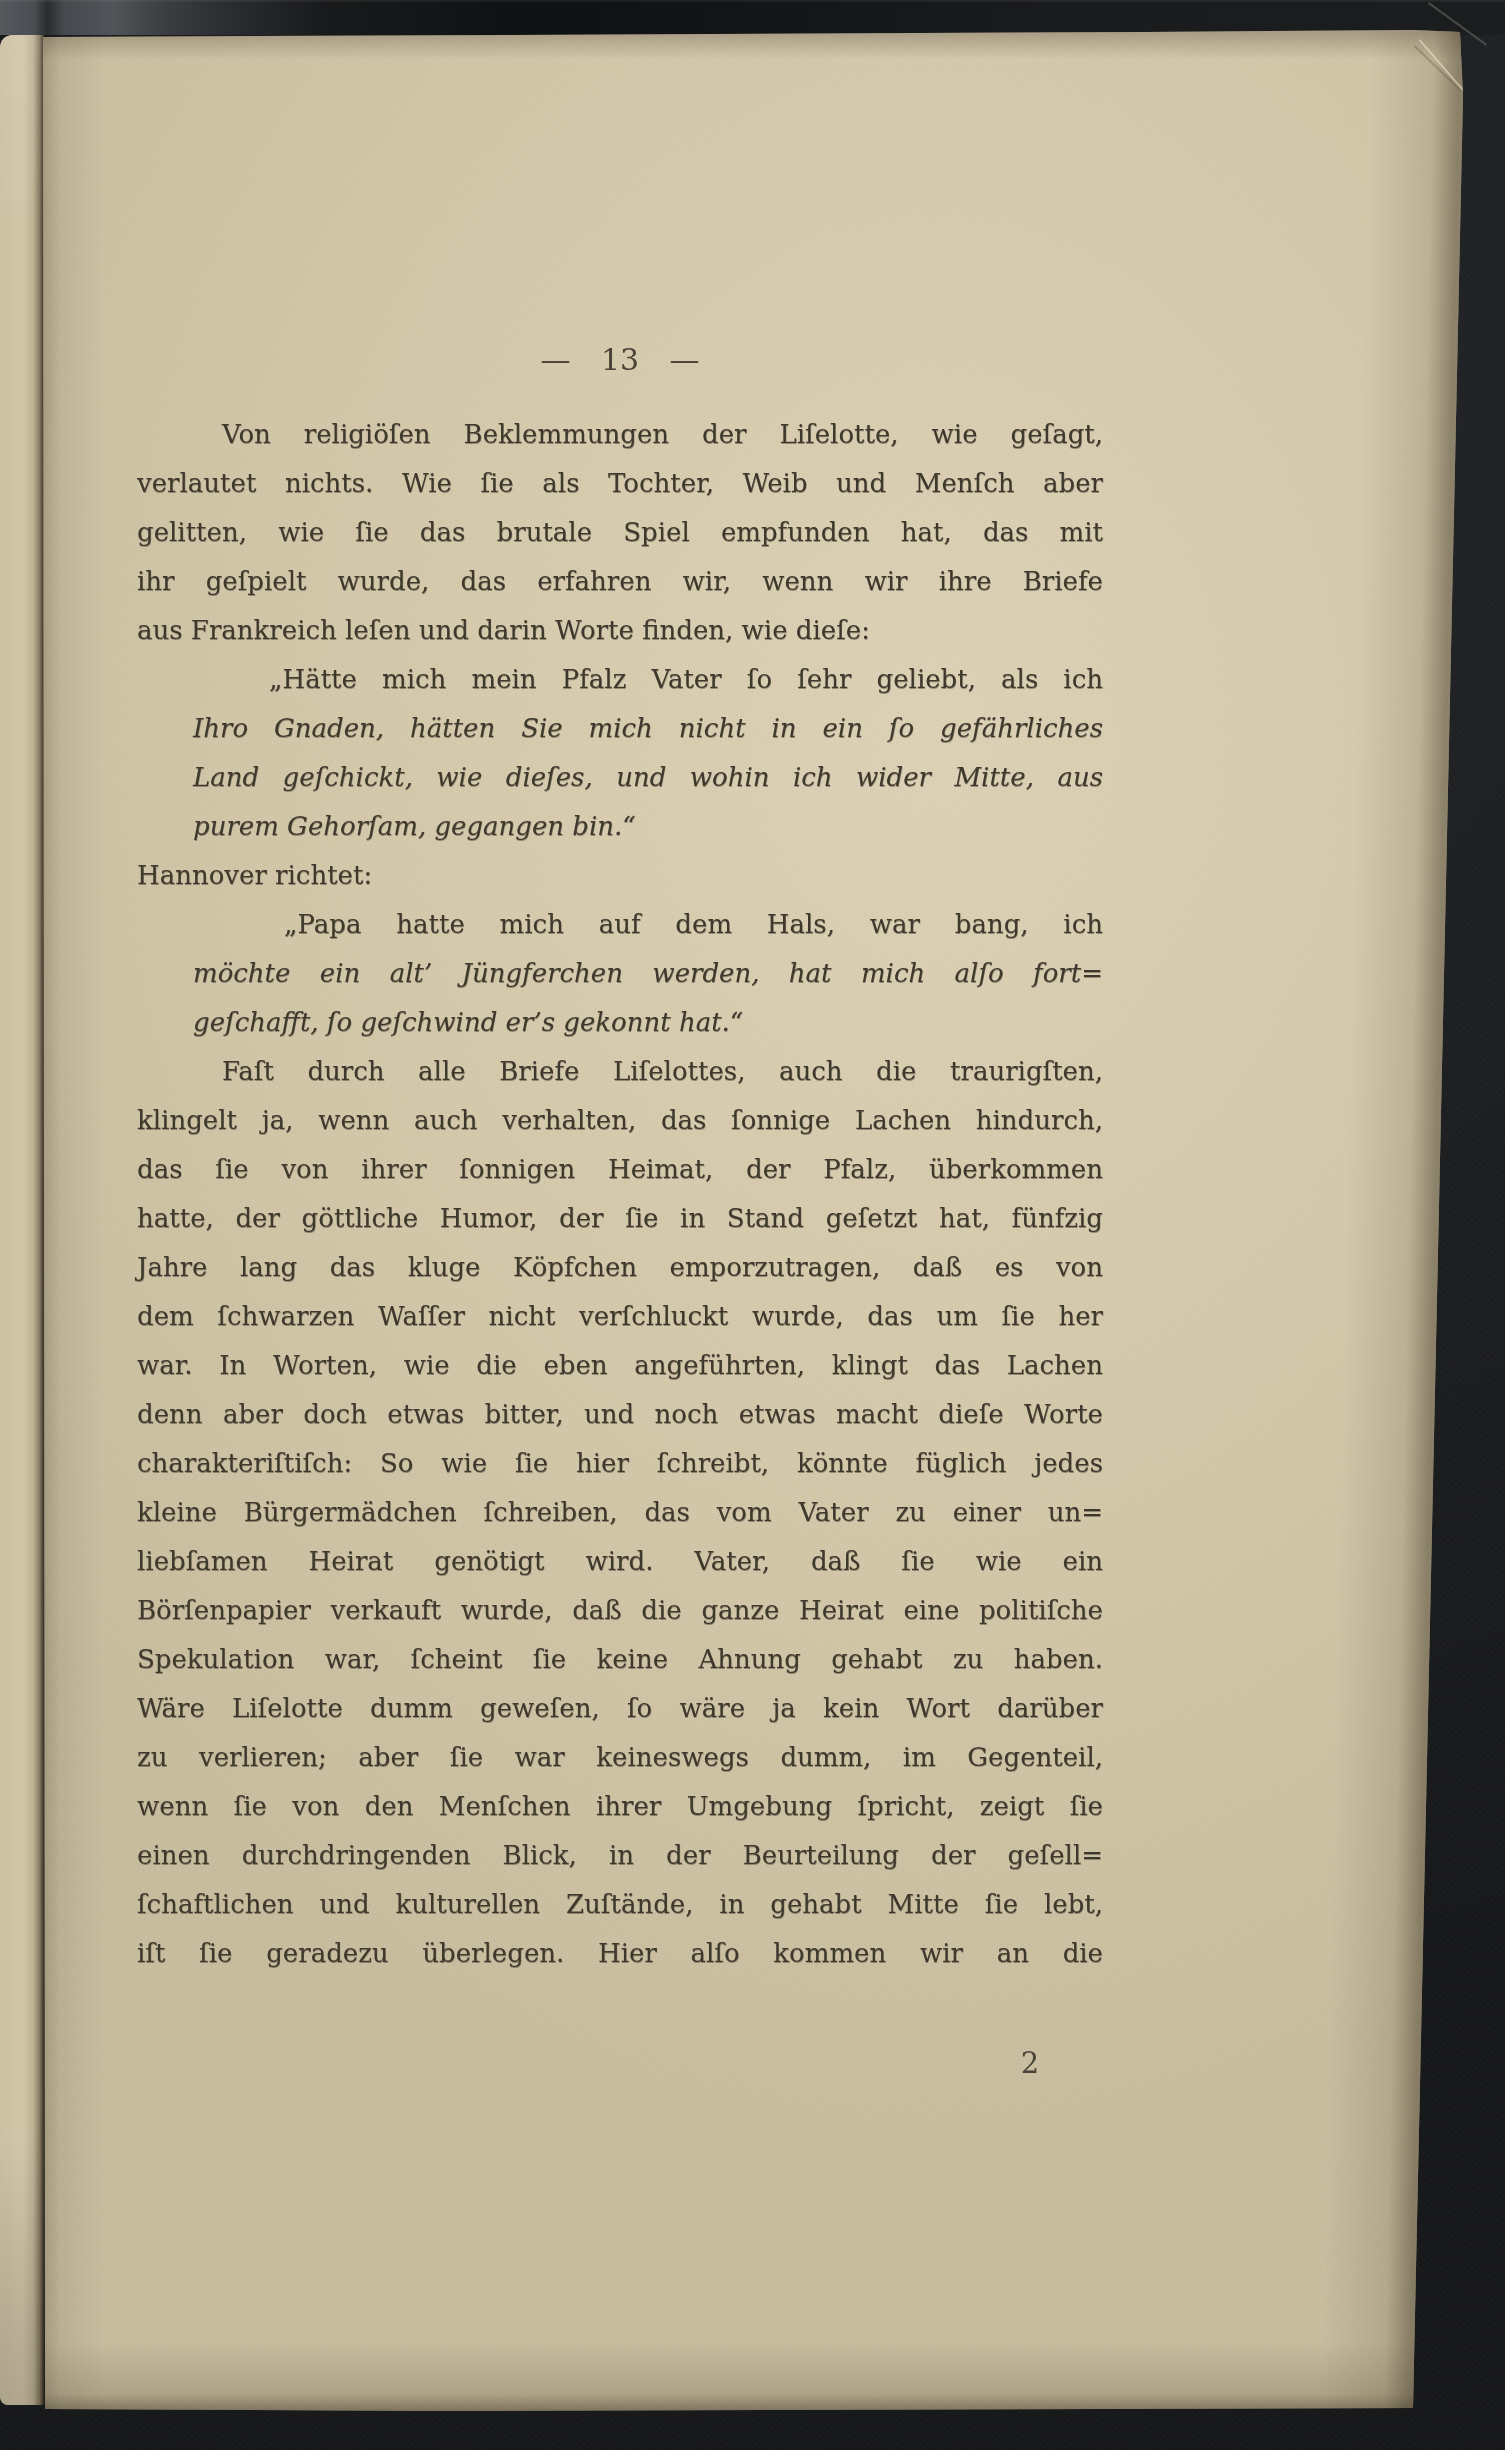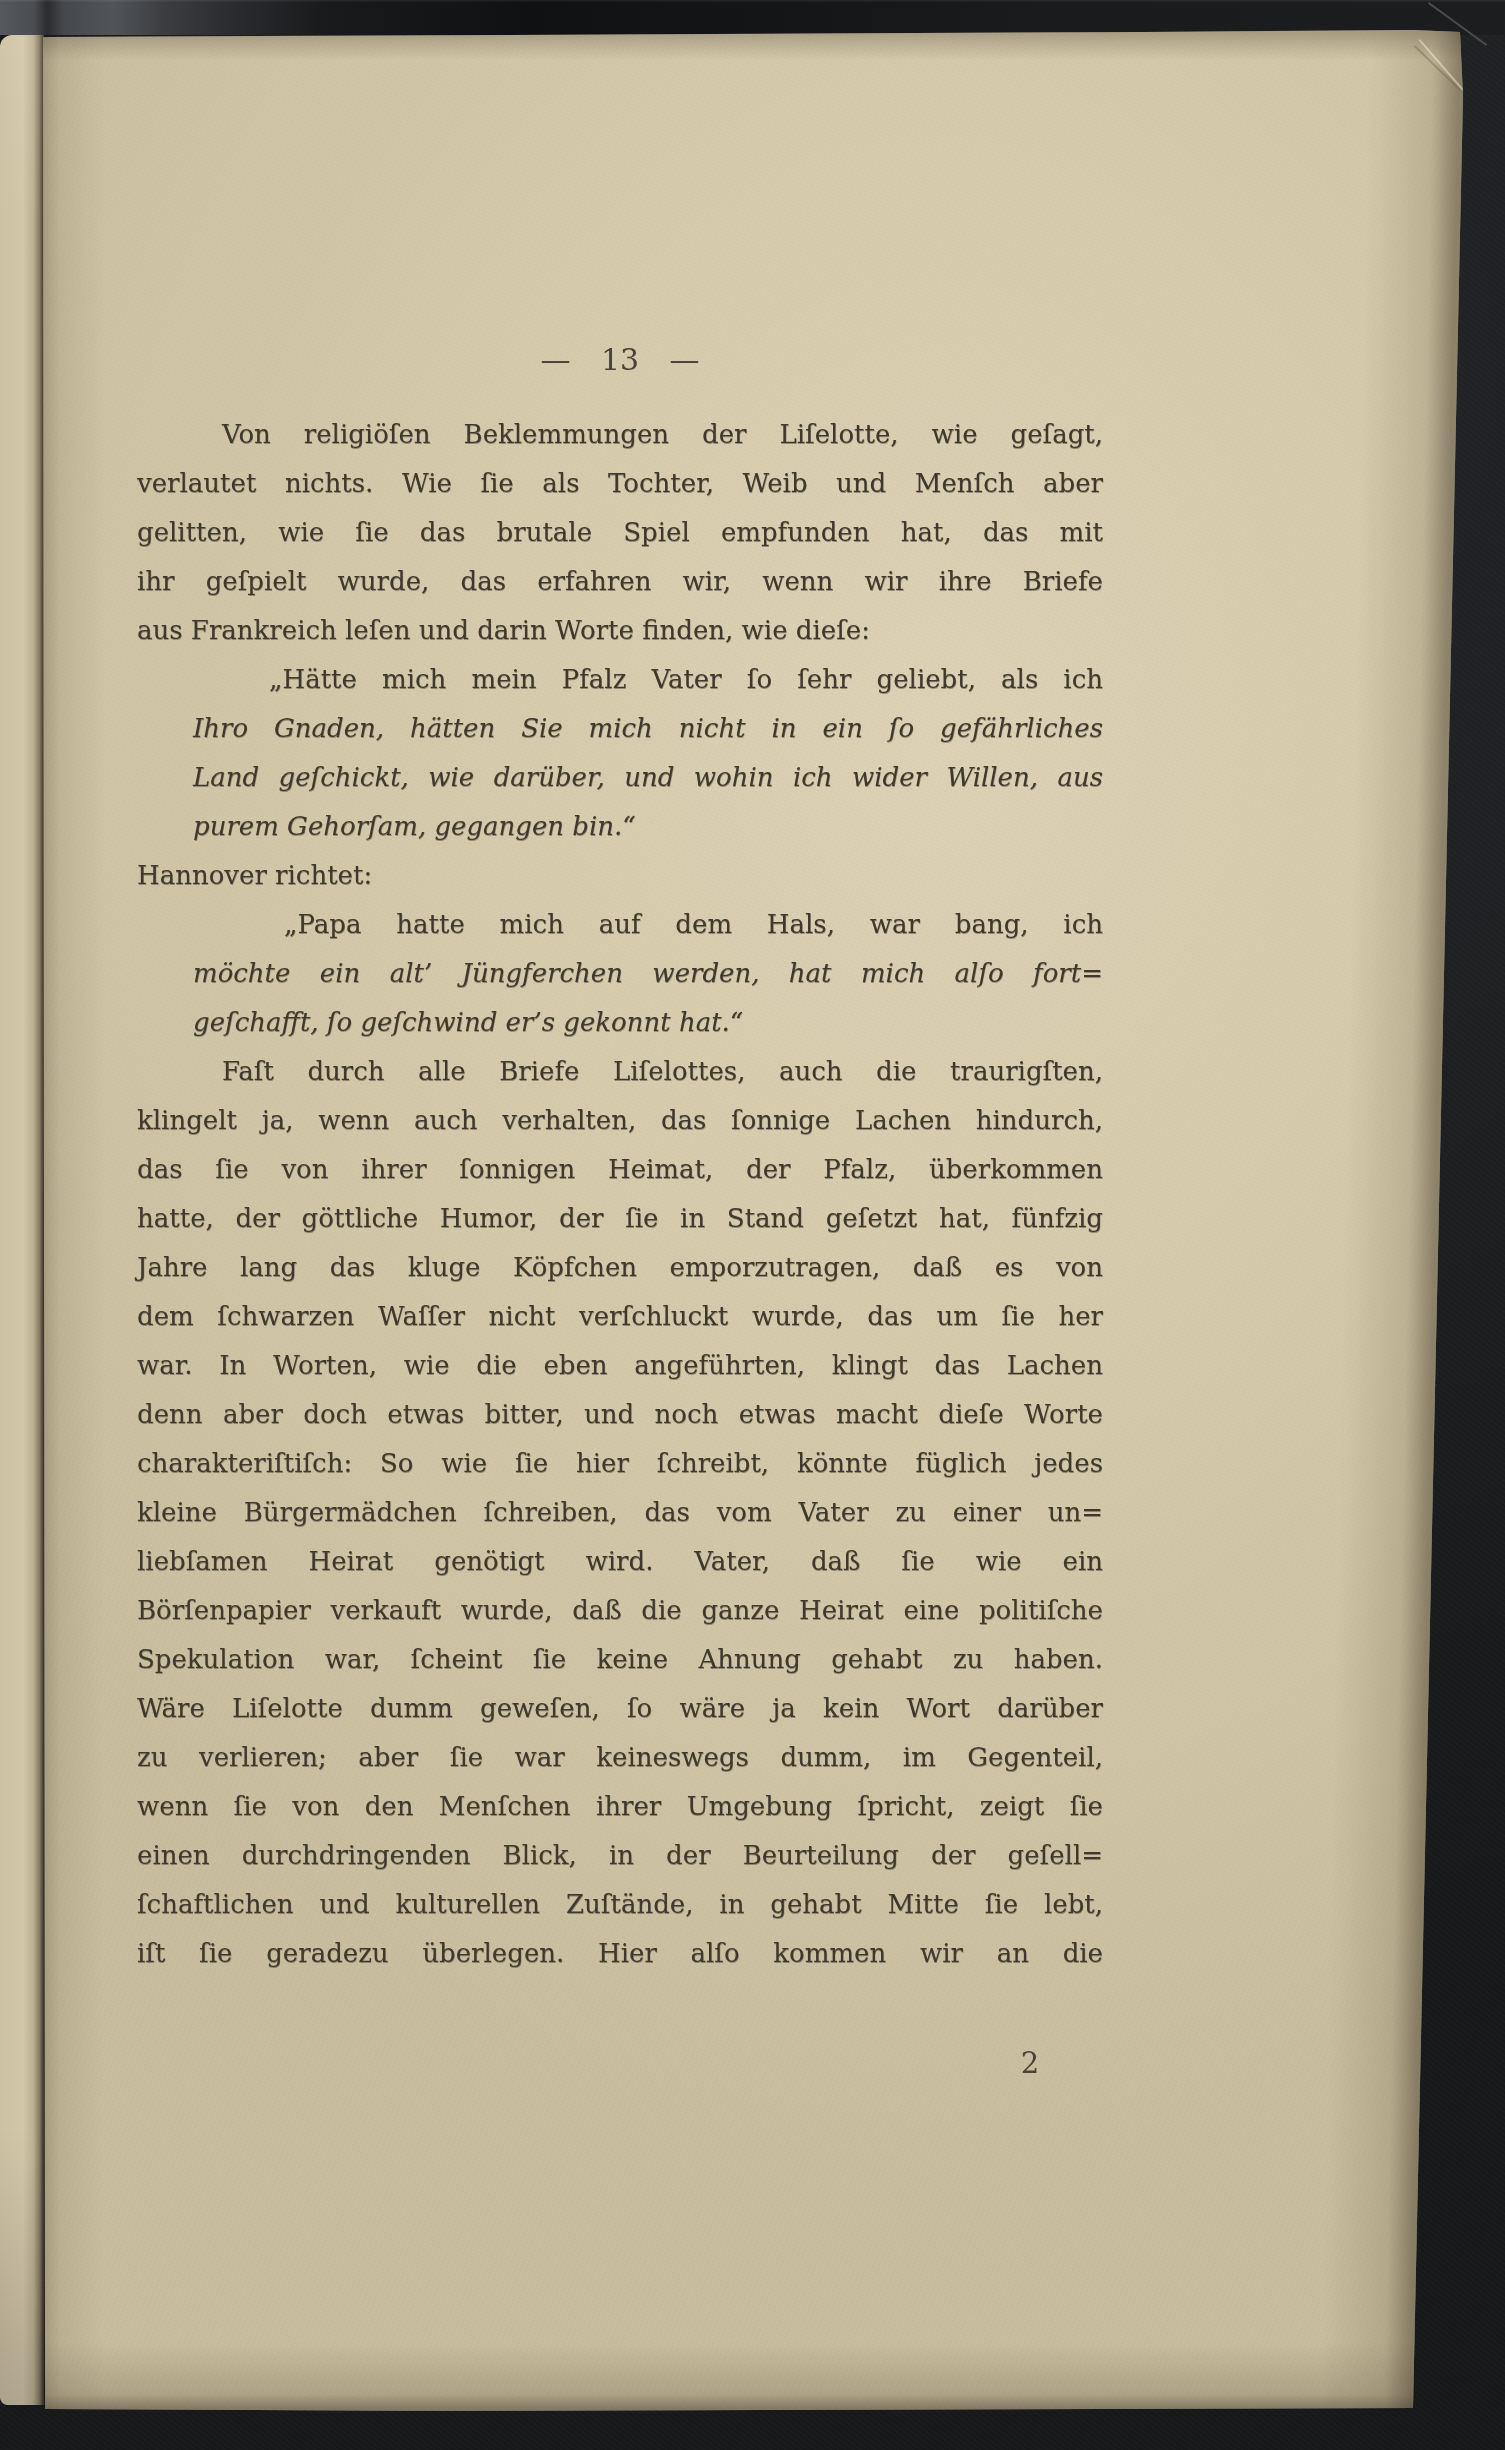--- a/index.html
+++ b/index.html
@@ -88,21 +88,21 @@
     <div class="page-header">— 13 —</div>
 
     <div class="body-text">
         <div class="line para-first jst">Von religiöſen Beklemmungen der Liſelotte, wie geſagt,</div>
         <div class="line jst">verlautet nichts. Wie ſie als Tochter, Weib und Menſch aber</div>
         <div class="line jst">gelitten, wie ſie das brutale Spiel empfunden hat, das mit</div>
         <div class="line jst">ihr geſpielt wurde, das erfahren wir, wenn wir ihre Briefe</div>
         <div class="line endline">aus Frankreich leſen und darin Worte finden, wie dieſe:</div>
         <div class="line quote-first jst">„Hätte mich mein Pfalz Vater ſo ſehr geliebt, als ich</div>
         <div class="line quote jst">Ihro Gnaden, hätten Sie mich nicht in ein ſo gefährliches</div>
-        <div class="line quote jst">Land geſchickt, wie darüber, und wohin ich wider Willen, aus</div>
+        <div class="line quote jst">Land geſchickt, wie dieſes, und wohin ich wider Mitte, aus</div>
         <div class="line quote endline">purem Gehorſam, gegangen bin.“</div>
         <div class="line endline">Hannover richtet:</div>
         <div class="line quote-first-deep jst">„Papa hatte mich auf dem Hals, war bang, ich</div>
         <div class="line quote jst">möchte ein alt’ Jüngferchen werden, hat mich alſo fort=</div>
         <div class="line quote endline">geſchafft, ſo geſchwind er’s gekonnt hat.“</div>
         <div class="line para-first jst">Faſt durch alle Briefe Liſelottes, auch die traurigſten,</div>
         <div class="line jst">klingelt ja, wenn auch verhalten, das ſonnige Lachen hindurch,</div>
         <div class="line jst">das ſie von ihrer ſonnigen Heimat, der Pfalz, überkommen</div>
         <div class="line jst">hatte, der göttliche Humor, der ſie in Stand geſetzt hat, fünfzig</div>
         <div class="line jst">Jahre lang das kluge Köpfchen emporzutragen, daß es von</div>

